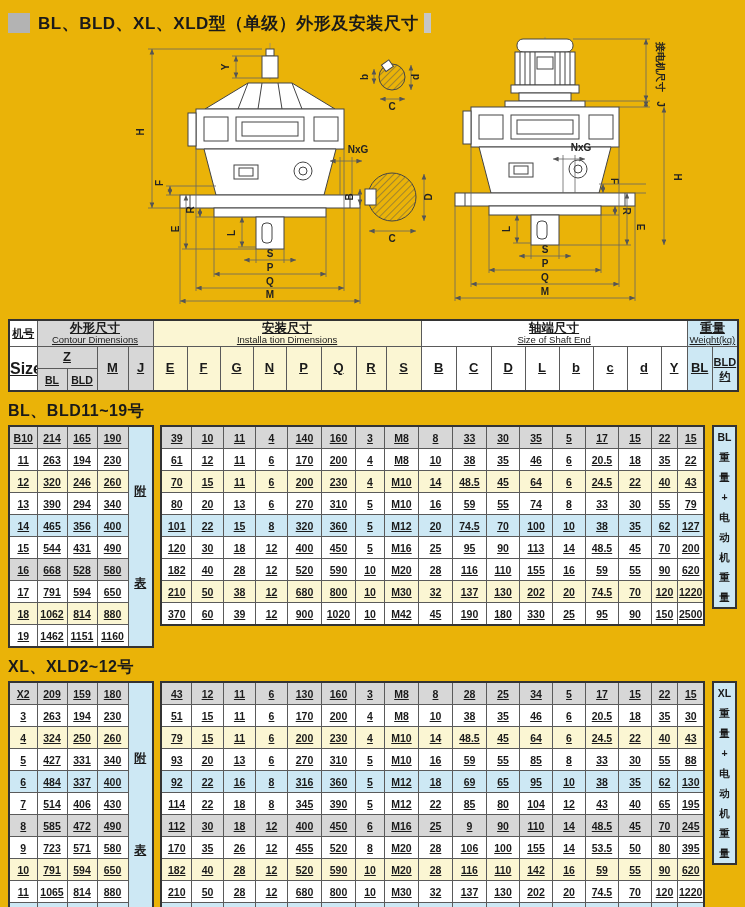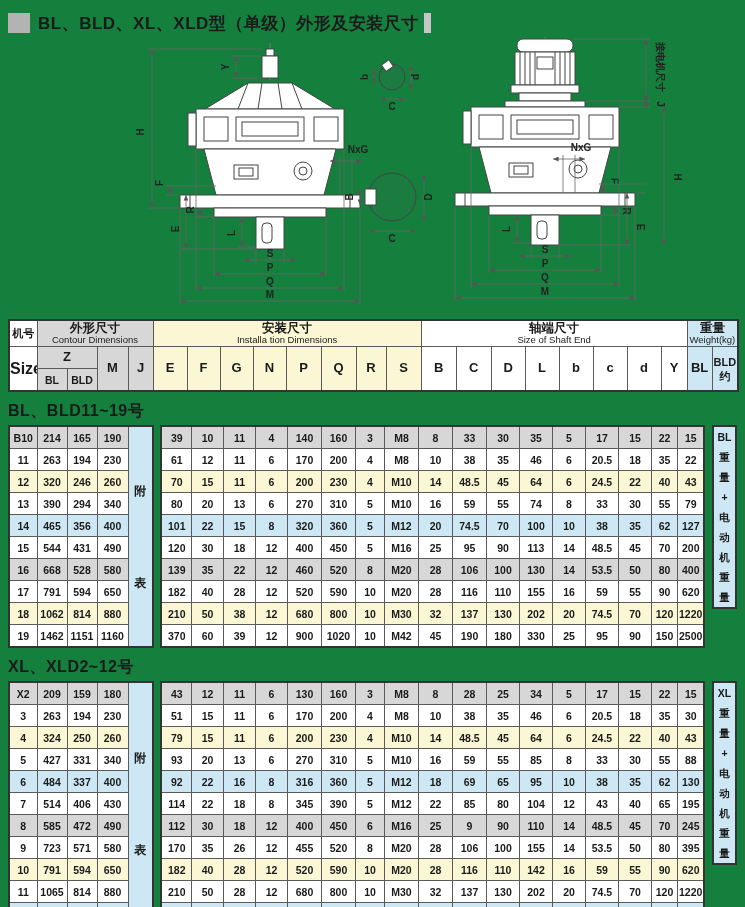--- a/index.html
+++ b/index.html
@@ -1,34 +1,34 @@
 <!DOCTYPE html>
 <html><head>
 <meta charset="utf-8">
 <style>
   html,body{margin:0;padding:0;background:#fff;}
   body{width:745px;font-family:"Liberation Sans",sans-serif;color:#1a1a1a;}
-  .page{width:745px;height:907px;background:#15803d;overflow:hidden;position:relative;}
+  .page{width:745px;height:907px;background:#eab308;overflow:hidden;position:relative;}
 
   
   .titlebar{display:flex;align-items:center;padding:9px 0 0 8px;height:28px;}
   .title-square{width:22px;height:20px;background:#b3b3b3;margin-right:8px;}
   .title-text{font-size:17px;font-weight:bold;letter-spacing:.5px;}
   .title-endbar{width:7px;height:20px;background:#c6c6c6;margin-left:5px;}
 
   
   .drawings{width:745px;height:268px;display:block;}
   .drawings text{font-size:10px;font-weight:bold;fill:#222;font-family:"Liberation Sans",sans-serif;}
   .ln{stroke:#444;stroke-width:1;fill:none;}
   .fl{stroke:#444;stroke-width:1;fill:#fff;}
   .dim{stroke:#666;stroke-width:.8;fill:none;}
   .cl{stroke:#888;stroke-width:.7;stroke-dasharray:7 3;fill:none;}
 
   
-  table{border-collapse:collapse;table-layout:fixed;}
+  table{border-collapse:collapse;table-layout:fixed;text-decoration:underline;}
   td{border:1px solid #5a5a5a;text-align:center;vertical-align:middle;
      font-size:10.5px;font-weight:bold;height:21px;padding:0;overflow:hidden;}
   .hdr{width:729px;margin:14px 0 0 8px;border:2px solid #333;}
   .hdr td{line-height:1.15;}
   .zh{font-size:12.5px;font-weight:bold;}
   .en{font-size:9.5px;font-weight:normal;}
   .letter{font-size:13px;}
   .bg-gray{background:#d7d7d7;}
   .bg-cream{background:#fbf6d3;}
   .bg-white{background:#ffffff;}
@@ -545,39 +545,20 @@
             <td>25</td>
             <td>95</td>
             <td>90</td>
             <td>113</td>
             <td>14</td>
             <td>48.5</td>
             <td>45</td>
             <td>70</td>
             <td>200</td>
           </tr>
-          <tr class="r-gray">
-            <td>139</td>
-            <td>35</td>
-            <td>22</td>
-            <td>12</td>
-            <td>460</td>
-            <td>520</td>
-            <td>8</td>
-            <td>M20</td>
-            <td>28</td>
-            <td>106</td>
-            <td>100</td>
-            <td>130</td>
-            <td>14</td>
-            <td>53.5</td>
-            <td>50</td>
-            <td>80</td>
-            <td>400</td>
-          </tr>
           <tr class="r-white">
             <td>182</td>
             <td>40</td>
             <td>28</td>
             <td>12</td>
             <td>520</td>
             <td>590</td>
             <td>10</td>
             <td>M20</td>
             <td>28</td>

